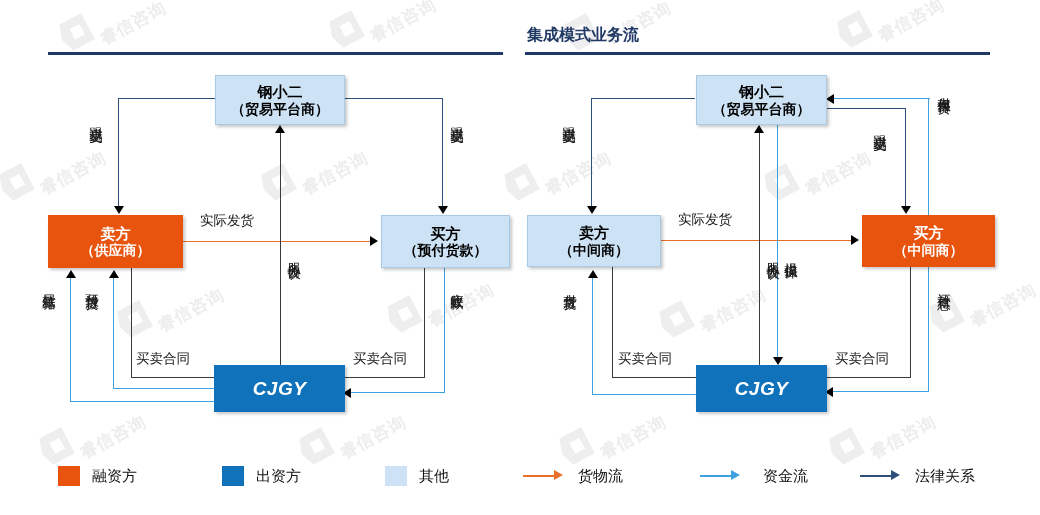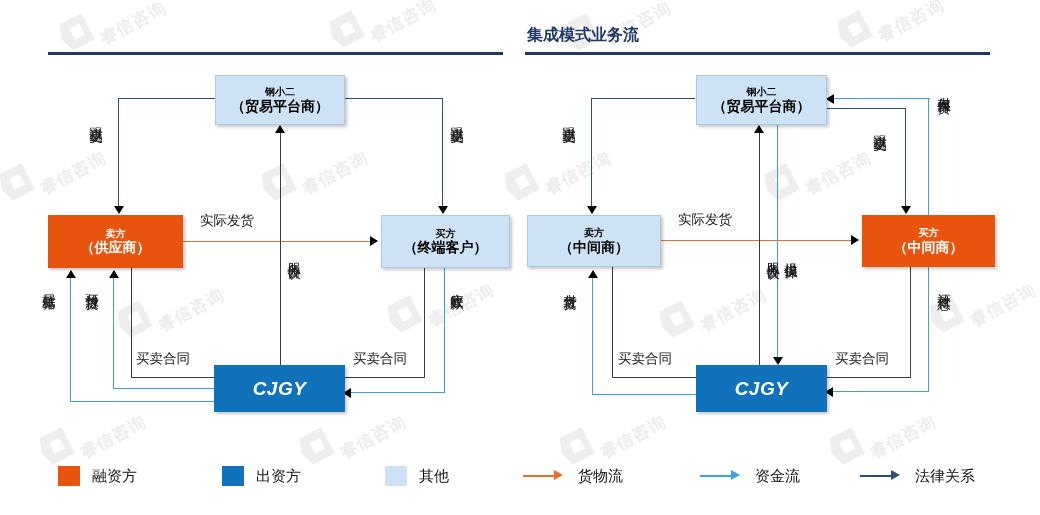--- a/index.html
+++ b/index.html
@@ -39,21 +39,21 @@
   }
 
   
   .node {
     position:absolute; display:flex; flex-direction:column;
     align-items:center; justify-content:center;
     font-weight:bold; line-height:1.15; text-align:center;
     box-shadow:2px 2px 3px rgba(0,0,0,.22);
     z-index:5;
   }
-  .node .l1 { font-size:10px; }
+  .node .l1 { font-size:15px; }
   .node .l2 { font-size:14px;text-align:center; }
   .node.orange { background:#E8530E; color:#ffffff; }
   .node.dblue  { background:#1072BA; color:#ffffff; }
   .node.lblue  { background:#CDE3F5; color:#000000; border:1px solid #a9c9e4;}
   .node.cjgy   { font-size:19px; font-weight:bold; font-style:italic; letter-spacing:.5px;}
 
   
   .ln { position:absolute; z-index:2; }
   .ln.h { height:0; border-top-width:1.6px; border-top-style:solid; }
   .ln.v { width:0; border-left-width:1.6px; border-left-style:solid; }
@@ -138,21 +138,21 @@
   <div class="node lblue" style="left:215px; top:75px; width:130px; height:50px;">
     <span class="l1">钢小二</span>
     <span class="l2">（贸易平台商）</span>
   </div>
   <div class="node orange" style="left:48px; top:215px; width:135px; height:53px;">
     <span class="l1">卖方</span>
     <span class="l2">（供应商）</span>
   </div>
   <div class="node lblue" style="left:381px; top:215px; width:129px; height:53px;">
     <span class="l1">买方</span>
-    <span class="l2">（终端客户）</span>
+    <span class="l2">（预付货款）</span>
   </div>
   <div class="node dblue cjgy" style="left:214px; top:365px; width:131px; height:47px;">
     <span>CJGY</span>
   </div>
 
   <div class="ln h c-navy" style="left:118px; top:98px; width:100px;"></div>
   <div class="ln v c-navy" style="left:118px; top:98px; height:110px;"></div>
   <div class="arw down a-navy" style="left:114px; top:206px;"></div>
   <div class="lbl vert" style="left:88px; top:116px;">跟进交易</div>
 
@@ -269,21 +269,21 @@
       <span class="lg-swatch" style="background:#CDE3F5;"></span>
       <span class="lg-text">其他</span>
     </div>
     <div class="lg-item" style="left:523px; top:8px;">
       <span class="lg-line">
           <i style="border-color:#E8702A;"></i>
           <b style="border-left-color:#E8702A;"></b>
         </span>
       <span class="lg-text">货物流</span>
     </div>
-    <div class="lg-item" style="left:700px; top:8px;">
+    <div class="lg-item" style="left:700px; top:8px;gap:8px;">
       <span class="lg-line">
           <i style="border-color:#3FA0E0;"></i>
           <b style="border-left-color:#3FA0E0;"></b>
         </span>
       <span class="lg-text">资金流</span>
     </div>
     <div class="lg-item" style="left:860px; top:8px;">
       <span class="lg-line">
           <i style="border-color:#2E4F79;"></i>
           <b style="border-left-color:#2E4F79;"></b>

